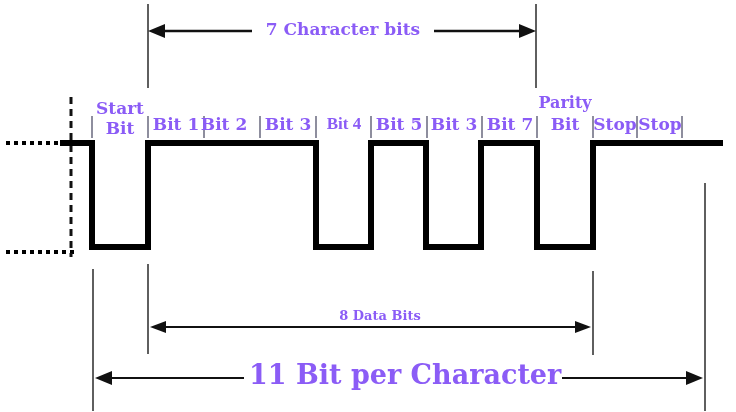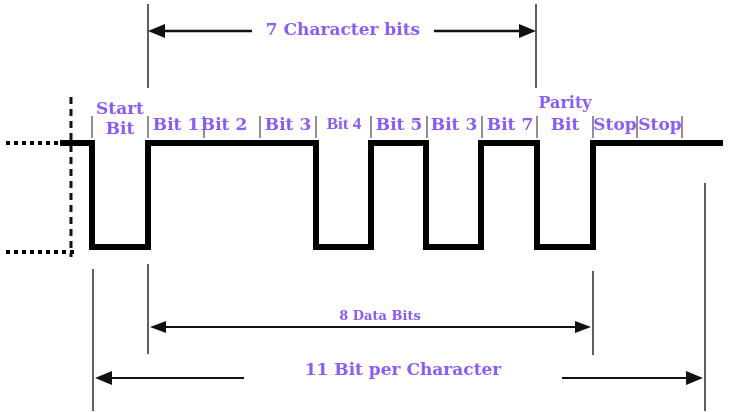--- a/index.html
+++ b/index.html
@@ -11,21 +11,21 @@
   .cellLbl{font-size:17px;text-align:center;width:56px;top:114px;}
   .measure{background:#ffffff;text-align:center;padding:0 5px;}
   #high{left:8px;top:112px;}
   #low{left:8px;top:218px;}
   #startbit{left:91px;top:98px;width:58px;font-size:17px;line-height:20px;text-align:center;}
   #parity{left:537px;top:93px;width:56px;font-size:16px;text-align:center;}
   #b1{left:148px;} #b2{left:196px;} #b3{left:260px;} #b4{left:316px;font-family:Liberation Serif, serif;} #b5{left:371px;}
   #b6{left:426px;} #b7{left:482px;} #bp{left:537px;} #s1{left:587px;} #s2{left:632px;}
   #mtop{left:252px;top:19px;width:172px;font-size:17px;}
   #mdata{left:297px;top:308px;width:156px;font-size:13px;}
-  #mtotal{left:244px;top:359px;width:308px;font-size:17px;}
+  #mtotal{left:244px;top:359px;width:308px;font-size:27px;}
 </style>
 </head>
 <body>
 
 <div class="stage">
 
   <svg width="736" height="412" viewBox="0 0 736 412">
 
     <path d="M148 4 V88" stroke="#2a2a2a" stroke-width="1.5"></path>
     <path d="M536 4 V88" stroke="#2a2a2a" stroke-width="1.5"></path>

